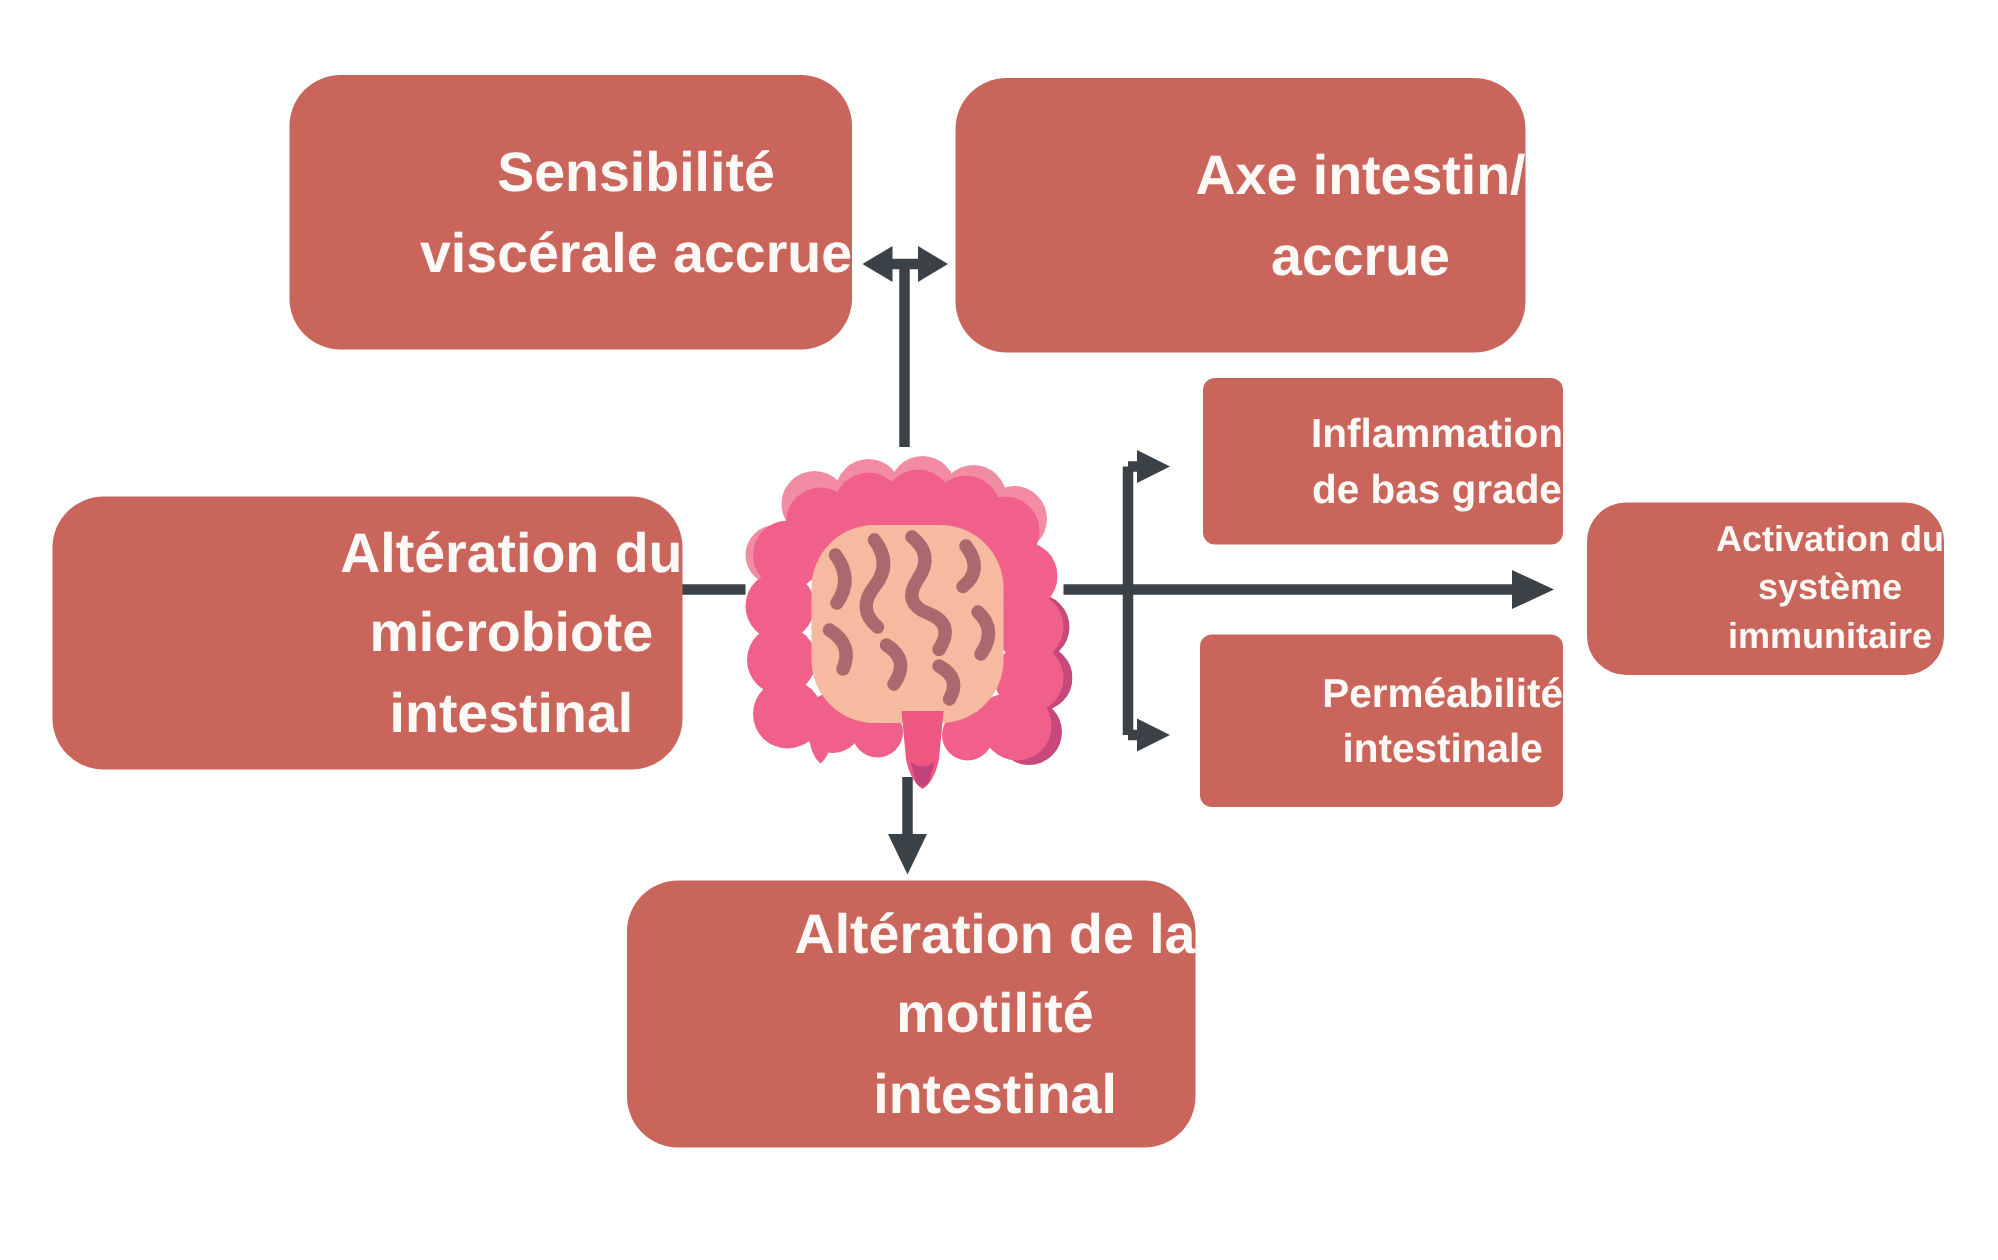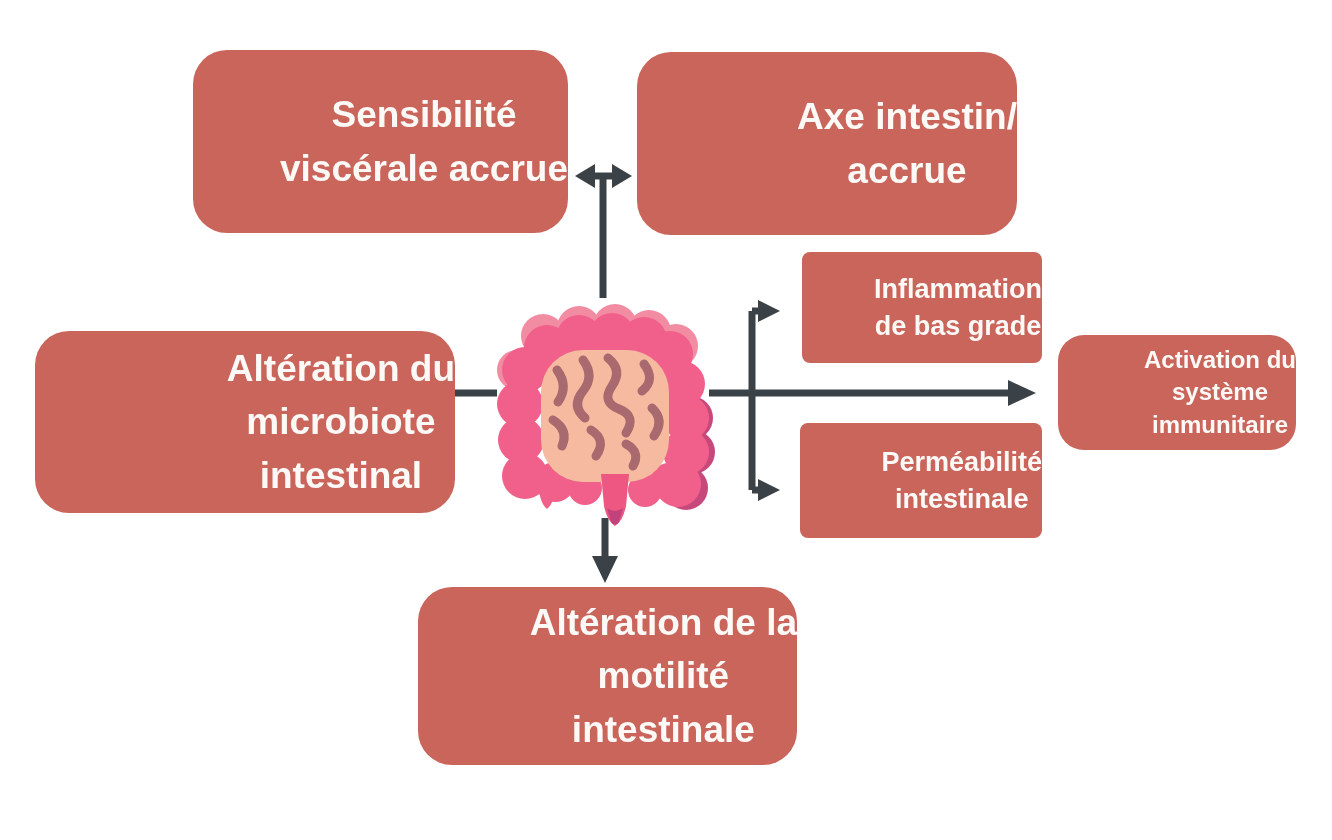--- a/index.html
+++ b/index.html
@@ -76,21 +76,21 @@
 
   <div class="box large" style="left:35px;top:303px;width:420px;height:182px;margin-top:28px;">
     <span>Altération du
 microbiote
 intestinal</span>
   </div>
 
   <div class="box large" style="left:418px;top:587px;width:379px;height:178px;">
     <span>Altération de la
 motilité
-intestinale</span>
+intestinal</span>
   </div>
 
   <div class="box small" style="left:802px;top:252px;width:240px;height:111px;">
     <span>Inflammation
 de bas grade</span>
   </div>
 
   <div class="box small" style="left:800px;top:423px;width:242px;height:115px;">
     <span>Perméabilité
 intestinale</span>

